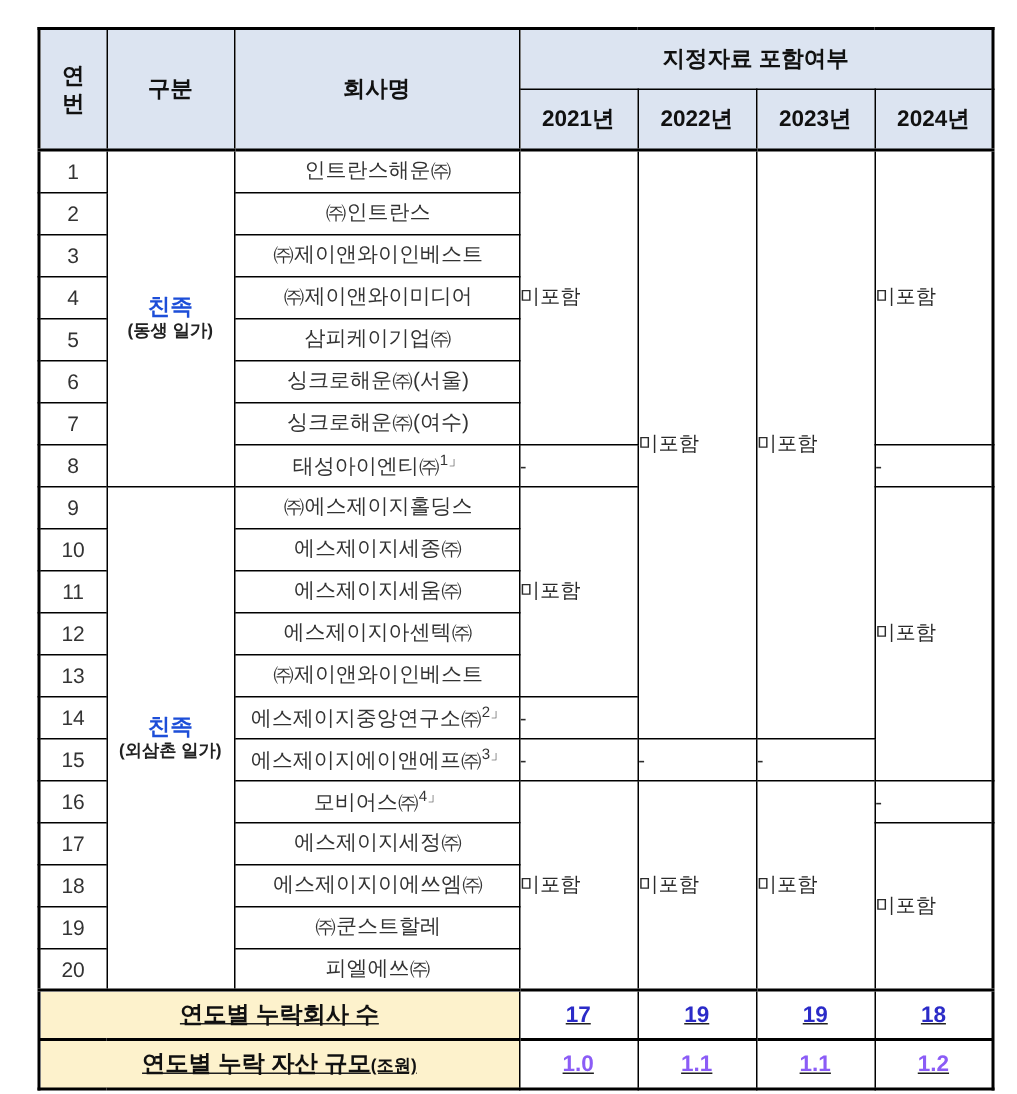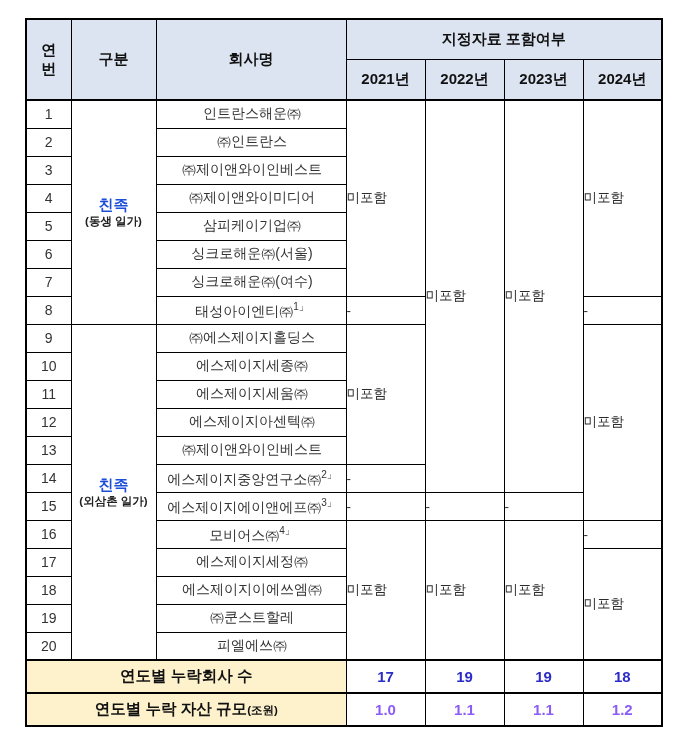--- a/index.html
+++ b/index.html
@@ -31,21 +31,21 @@
   td.group{text-align:center;vertical-align:middle;padding:0;}
   .g-title{font-weight:bold;font-size:15px;color:#1d4ed8;line-height:1.35;}
   .g-sub{font-weight:bold;font-size:11.5px;color:#222;line-height:1.2;text-align:center;}
   td.company{
     font-size:14px;color:#333;text-align:center;
     padding:0 2px 0 4px;white-space:nowrap;
   }
   td.company sup{font-size:10px;color:#333;}
   td.status{font-size:13.5px;color:#2b2b2b;vertical-align:middle;padding:0;}
   tbody tr.last-body td{border-bottom:2px solid #000;}
-  tfoot tr{height:33px;}
+  tfoot tr{height:33px;text-decoration:underline;}
   tfoot td{border-top:2px solid #000;}
   td.flabel{
     background:#fdf2cc;text-align:center;vertical-align:middle;
     font-weight:bold;font-size:15.5px;color:#111;padding:0;
   }
   .funit{font-size:11.5px;font-weight:bold;}
   td.fcount{font-weight:bold;font-size:15px;text-align:center;padding:0;}
   td.fasset{font-weight:bold;font-size:15px;color:#8b5cf6;text-align:center;padding:0;margin-left:20px;}
 </style>
 </head>

